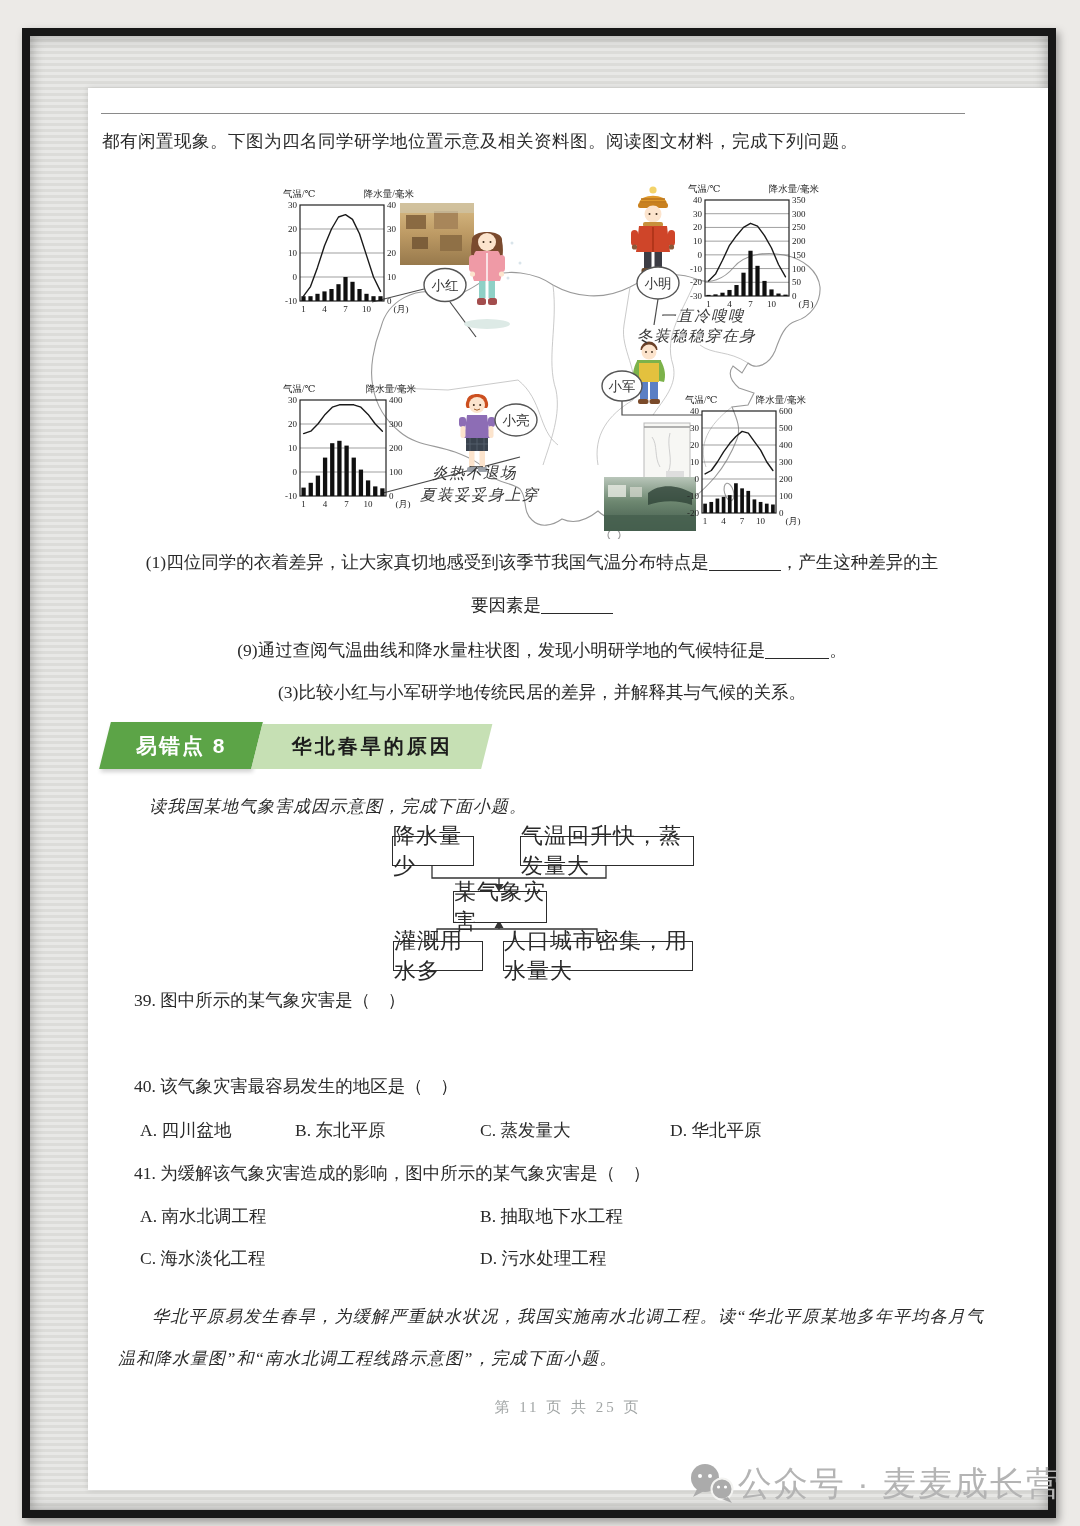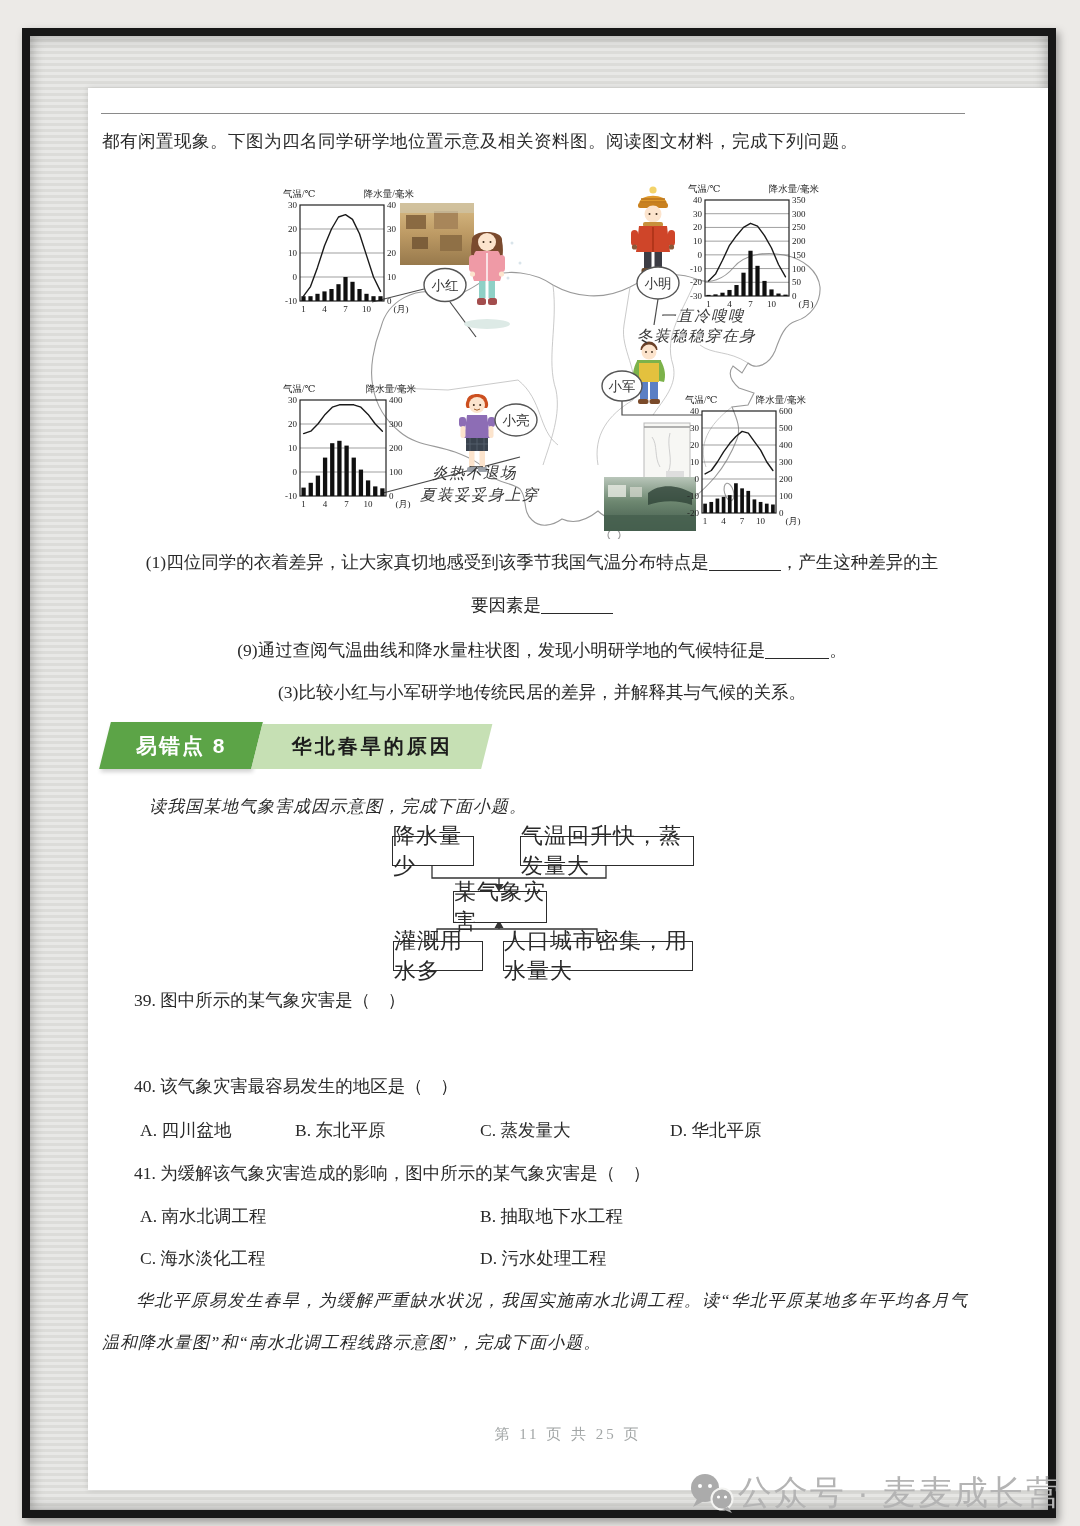--- a/index.html
+++ b/index.html
@@ -28,25 +28,25 @@
   .kai{font-style:italic;letter-spacing:1px;}
   .intro2{position:absolute;left:57px;top:703px;margin:4px;font-size:17px;}
   .flow{position:absolute;left:0;top:748px;width:904px;height:148px;}
   .fbox{position:absolute;border:1.4px solid #2c2c2c;background:#fff;font-size:22px;letter-spacing:1px;
         display:flex;align-items:center;justify-content:flex-start;height:28px;}
   .flow svg{position:absolute;left:0;top:0;}
   .stem{position:absolute;left:14px;width:880px;font-size:17.5px;white-space:nowrap;margin-left:32px;}
   .opts{position:absolute;left:14px;width:880px;height:26px;font-size:17.5px;}
   .opts span{position:absolute;top:0;white-space:nowrap;}
   .c1{left:38px}.c2{left:193px}.c3{left:378px}.c4{left:568px}
-  .closing{position:absolute;left:14px;top:1192px;width:866px;margin:0;font-size:17px;line-height:42px;
+  .closing{position:absolute;left:14px;top:1192px;width:866px;margin:16px;font-size:17px;line-height:42px;
            text-indent:2em;text-align:justify;}
   .footer{position:absolute;left:0;top:1310px;width:100%;text-align:center;font-size:15px;
-          color:#a2a6a6;letter-spacing:3px;margin-top:27px;}
-  .watermark{position:absolute;right:18px;bottom:10px;display:flex;align-items:flex-end;z-index:9;}
+          color:#a2a6a6;letter-spacing:3px;}
+  .watermark{position:absolute;right:18px;bottom:19px;display:flex;align-items:center;z-index:9;}
   .watermark span{font-family:"Liberation Sans","DejaVu Sans",sans-serif;font-size:34px;color:#b4b4b4;letter-spacing:2px;}
   svg text{font-family:"Liberation Serif","DejaVu Serif",serif;fill:#222;}
   .cap{font-size:15.5px;font-style:italic;fill:#383838;letter-spacing:1.5px;}
   .nameTxt{font-size:13.5px;fill:#333;}
 </style>
 </head>
 <body>
 
 <div class="frame"></div>
 

